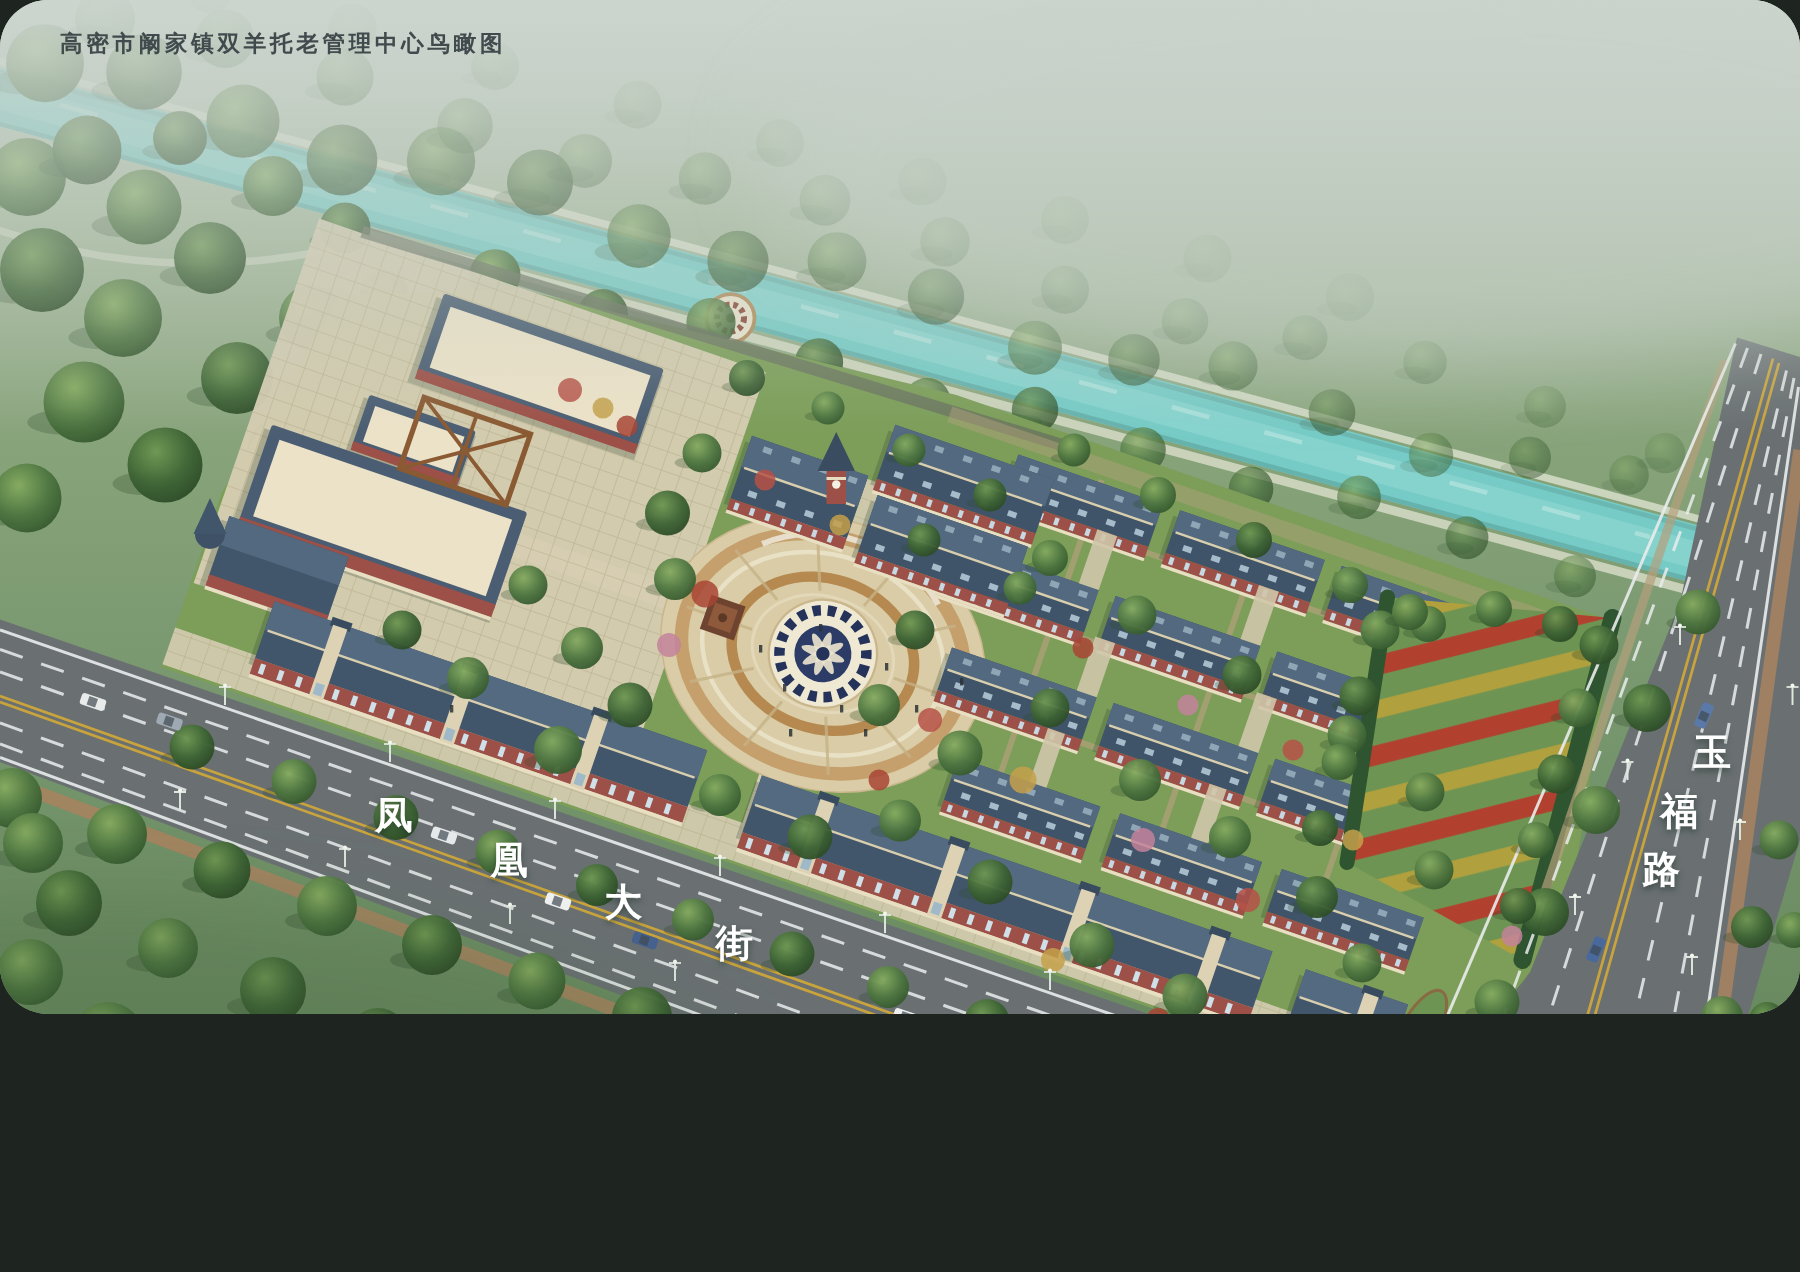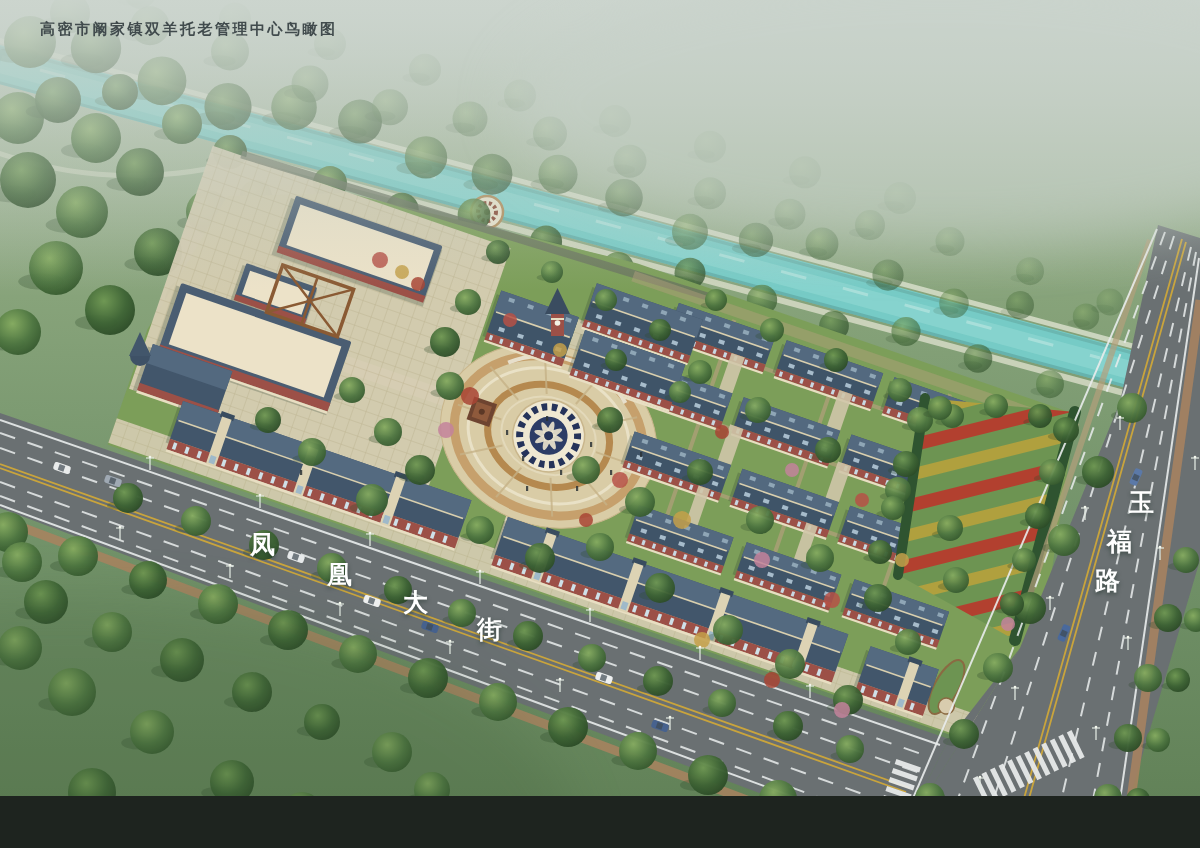--- a/index.html
+++ b/index.html
@@ -1,17 +1,17 @@
 <!DOCTYPE html>
 <html><head>
 <meta charset="utf-8">
 <style>
   html,body{margin:0;padding:0;background:#1e241f;}
-  .stage{position:relative;width:1200px;height:796px;overflow:hidden;
-         font-family:Liberation Serif, serif;background:#8fa988;}
+  .stage{position:relative;width:1200px;height:676px;overflow:hidden;
+         font-family:Liberation Serif, serif;background:#8fa988;border-radius:32px;}
   .stage svg{position:absolute;left:0;top:0;display:block;}
   .title{position:absolute;left:40px;top:20px;font-size:15px;font-weight:700;
          letter-spacing:2.5px;color:#414b4d;white-space:nowrap;}
   .rchar{position:absolute;color:#ffffff;font-size:25px;font-weight:700;line-height:1;
          text-shadow:0 2px 4px rgba(25,45,35,.6);}
 </style>
 </head>
 <body>
 
 <div class="stage">

